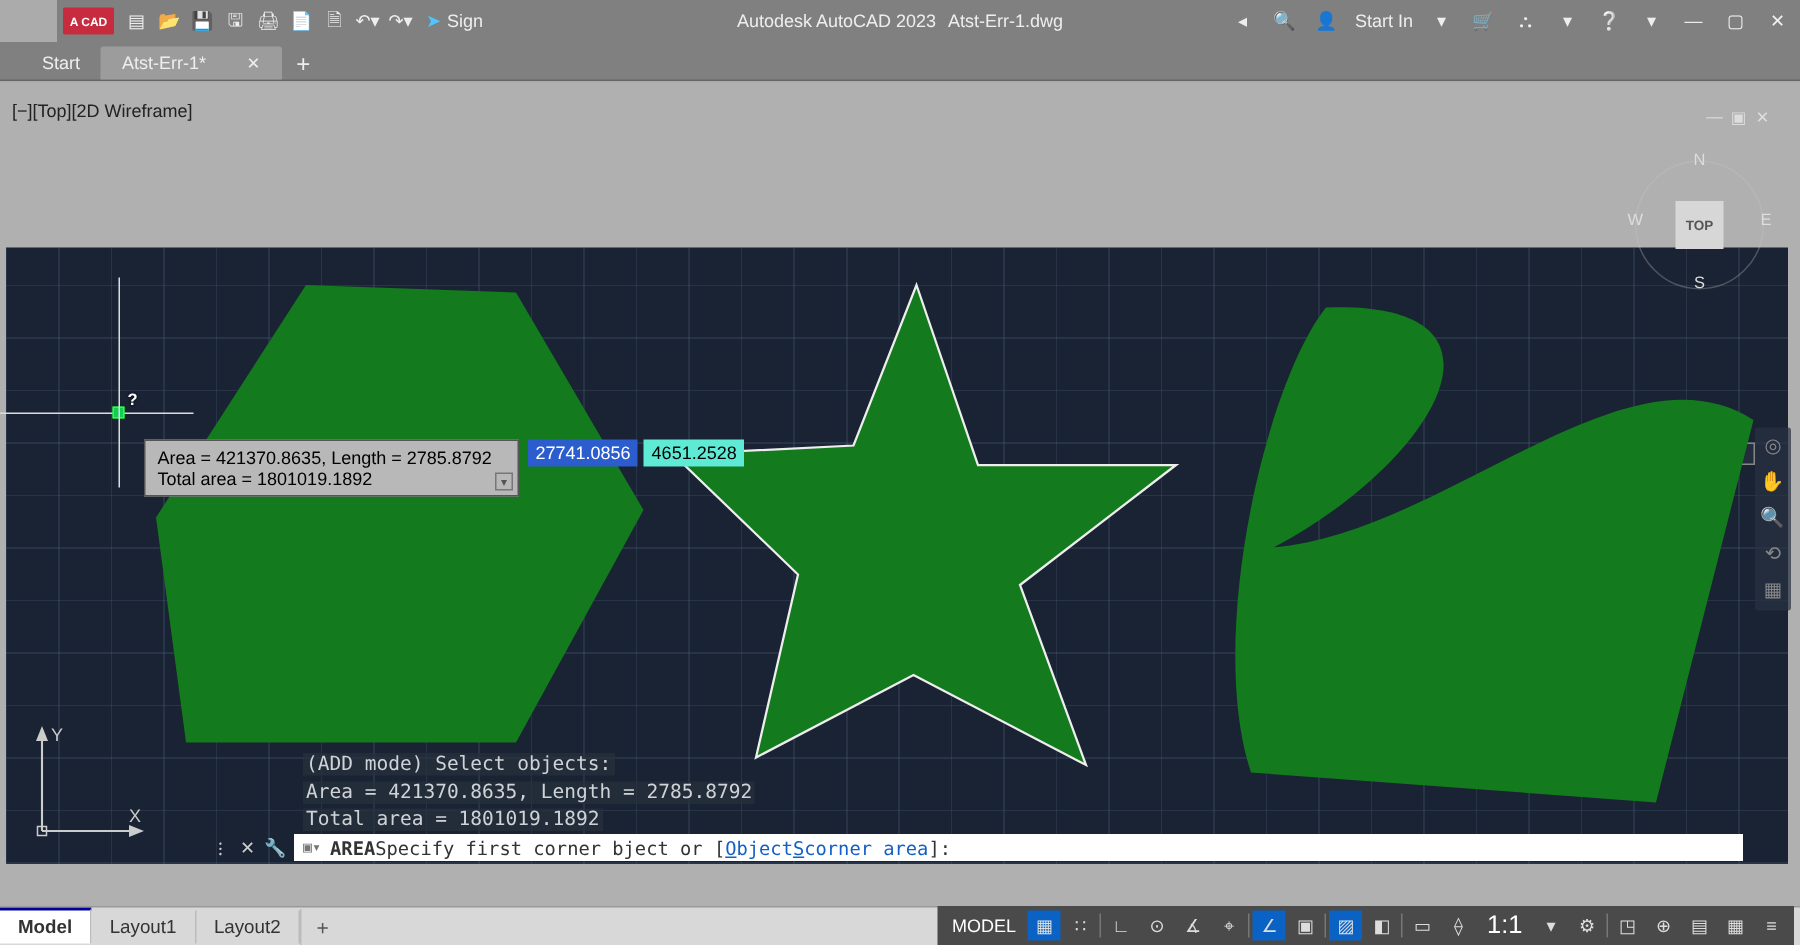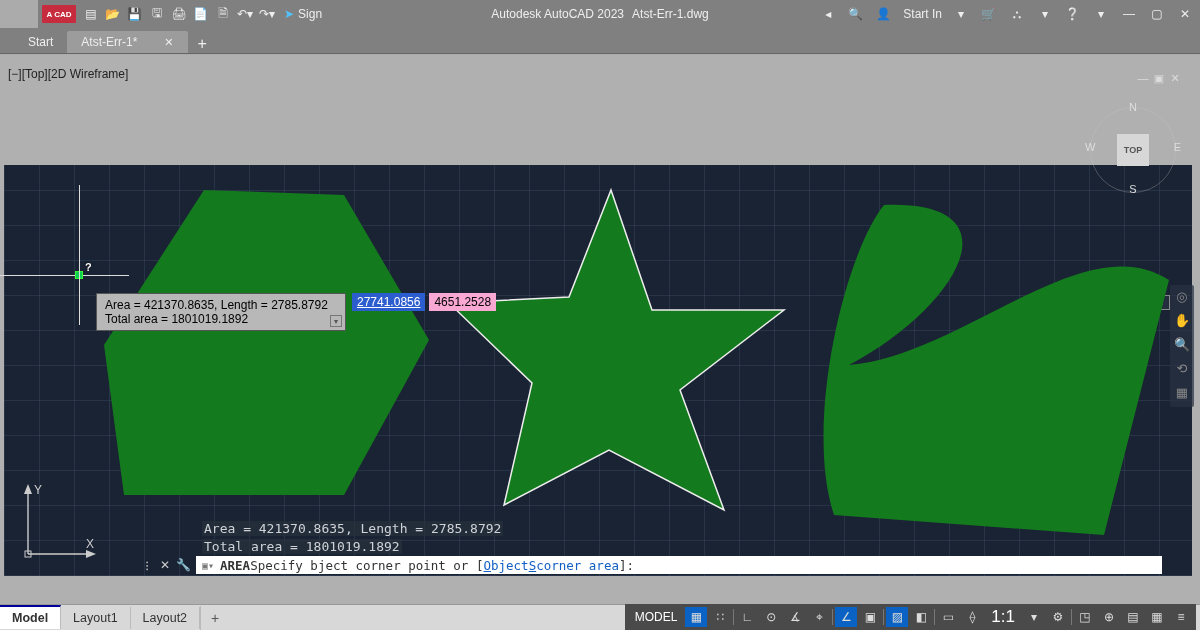--- a/index.html
+++ b/index.html
@@ -81,22 +81,22 @@
 .crosshair::after  { width:1px; height:140px; top:-90px; left:0;}
 .ch-box { position:absolute; width:8px; height:8px; border:1px solid #3f3; left:-4px; top:-4px; background:#1c5;}
 .ch-q { position:absolute; left:6px; top:-14px; color:#fff; font-size:11px; font-weight:bold; text-shadow:0 0 2px #000;}
 .info-box {
   position:absolute; left:92px; top:128px;
   background:#b8b8b8; border:1px solid #555;
   font-size:12px; color:#000; padding:4px 8px; width:250px;
 }
 .info-small-icon { position:absolute; right:3px; bottom:3px; width:12px; height:12px; border:1px solid #777; font-size:8px; display:flex; align-items:center; justify-content:center; color:#555;}
 .coord-boxes { position:absolute; left:348px; top:128px; display:flex; gap:4px;}
-.coord-boxes span { background:#f9a8d4; padding:2px 5px; font-size:12px; color:#000; }
-.coord-boxes span.sel { background:#2c5dce; color:#fff;text-decoration:underline;}
+.coord-boxes span { background:#5eead4; padding:2px 5px; font-size:12px; color:#000; }
+.coord-boxes span.sel { background:#2c5dce; color:#fff;}
 .ucs-icon { position:absolute; left:12px; bottom:12px; }
 .cmd-history {
   position:absolute; bottom:20px; left:198px; right:50px;
   font-family: "Consolas", monospace; font-size:13px; color:#cfd3d8;
   line-height:1.4;
 }
 .cmd-history .bg { background:rgba(40,48,60,0.7); display:inline; padding:0 2px;}
 .cmdline-row {
   position:absolute; bottom:0; left:0; right:0; height:22px;
   display:flex; align-items:center;
@@ -245,34 +245,35 @@
       <line x1="12" y1="70" x2="12" y2="6" stroke="#ccc" stroke-width="1.4"></line>
       <line x1="12" y1="70" x2="74" y2="70" stroke="#ccc" stroke-width="1.4"></line>
       <polygon points="12,0 8,10 16,10" fill="#ccc"></polygon>
       <polygon points="80,70 70,66 70,74" fill="#ccc"></polygon>
       <rect x="9" y="67" width="6" height="6" fill="none" stroke="#ccc"></rect>
       <text x="18" y="10" fill="#ccc" font-size="12">Y</text>
       <text x="70" y="64" fill="#ccc" font-size="12">X</text>
     </svg>
 
     <div class="cmd-history">
+      <div><span class="bg">(ADD mode) Select objects:</span></div>
       <div><span class="bg">Area = 421370.8635, Length = 2785.8792</span></div>
       <div><span class="bg">Total area = 1801019.1892</span></div>
     </div>
 
     <div class="cmdline-row">
       <div class="cmd-left">
         <span class="ci">⁝</span>
         <span class="ci">✕</span>
         <span class="ci">🔧</span>
       </div>
       <div class="cmdline">
         <span class="arrow-icon">▣▾</span>
         <b>AREA</b>
-        <span> Specify bject corner point or [</span>
+        <span> Specify first corner bject or [</span>
         <span class="kw"><u>O</u></span>
           <span class="kw">bject </span>
         <span class="kw"><u>S</u></span>
           <span class="kw">corner area</span>
         <span>]:</span>
       </div>
     </div>
 
   </div>
 </div>

